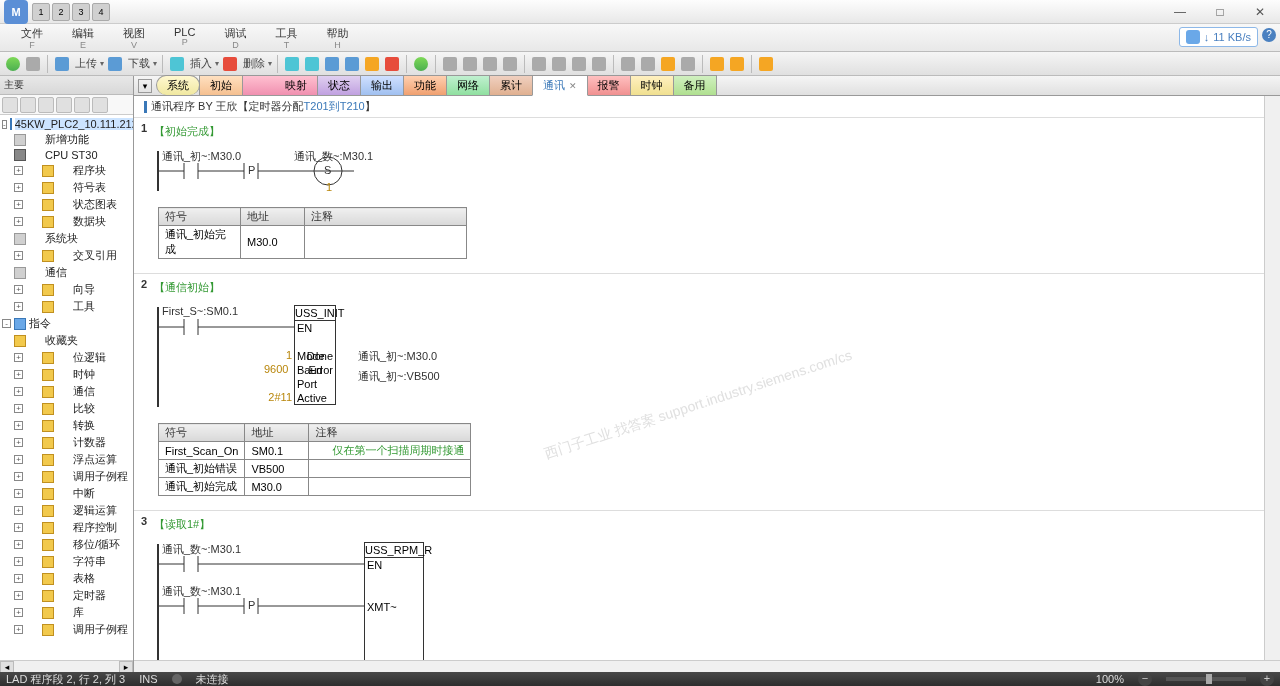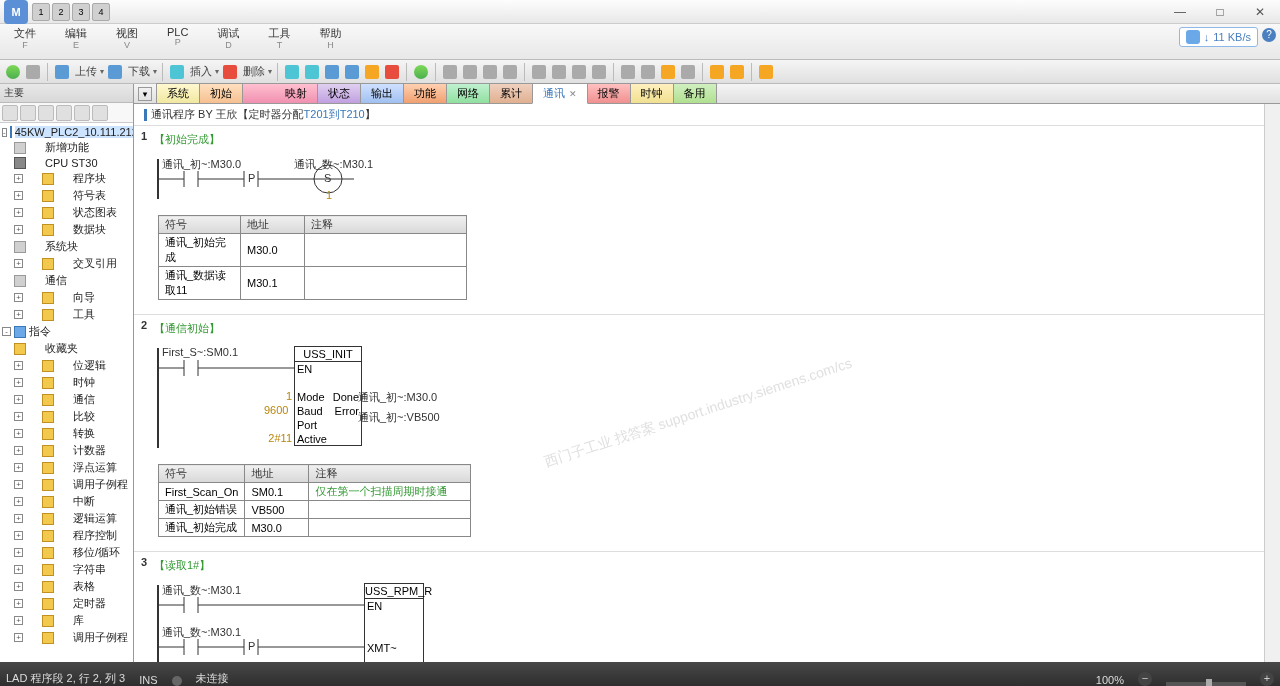--- a/index.html
+++ b/index.html
@@ -8,21 +8,21 @@
 
 .titlebar { height:24px; background:linear-gradient(#fdfdfd,#e8e8e8); display:flex; align-items:center; border-bottom:1px solid #ccc; }
 .titlebar .orb { width:24px; height:24px; background:#5B8FD6; border-radius:4px; margin:0 4px; display:flex; align-items:center; justify-content:center; color:#fff; font-weight:bold; }
 .titlebar .qat { display:flex; gap:2px; }
 .titlebar .qat-btn { width:18px; height:18px; background:#d0d0d0; border:1px solid #aaa; border-radius:2px; display:flex; align-items:center; justify-content:center; font-size:9px; }
 .titlebar .spacer { flex:1; }
 .titlebar .winbtns { display:flex; }
 .titlebar .winbtn { width:40px; height:22px; display:flex; align-items:center; justify-content:center; font-size:12px; color:#555; }
 
 
-.ribbontabs { height:36px; background:linear-gradient(#f8f8f8,#e8e8e8); display:flex; border-bottom:1px solid #bbb; }
+.ribbontabs { height:28px; background:linear-gradient(#f8f8f8,#e8e8e8); display:flex; border-bottom:1px solid #bbb;padding-left:7px; }
 .ribbontab { padding:2px 14px; color:#333; border-right:1px solid transparent; cursor:pointer; }
 .ribbontab .key { display:block; font-size:9px; color:#888; text-align:center; line-height:8px; }
 
 
 .speedbox { position:absolute; right:22px; top:27px; background:#fff; border:1px solid #8db8e8; border-radius:3px; padding:2px 6px; display:flex; align-items:center; gap:4px; color:#4a80c0; }
 .speedbox .ico { width:14px; height:14px; background:#6aa8e8; border-radius:3px; }
 .helpbtn { position:absolute; right:4px; top:28px; width:14px; height:14px; background:#4a80c0; border-radius:50%; color:#fff; text-align:center; line-height:14px; font-size:10px; }
 
 
 .maintb { height:24px; background:linear-gradient(#f5f5f5,#e0e0e0); display:flex; align-items:center; gap:2px; padding:0 4px; border-bottom:1px solid #bbb; }
@@ -54,21 +54,21 @@
 .tree-lbl { color:#222; font-size:11px; }
 .tree-lbl.sel { background:#cce4ff; }
 .l1 { padding-left:12px;gap:19px; }
 .sidebar-hscroll { height:16px; background:#f0f0f0; border-top:1px solid #ccc; display:flex; }
 .sidebar-hscroll .sbtn { width:14px; background:#e0e0e0; border:1px solid #bbb; text-align:center; font-size:9px; }
 
 
 .editor { flex:1; display:flex; flex-direction:column; background:#fff; position:relative; }
 .tabstrip { height:20px; background:linear-gradient(#f5f5f5,#e0e0e0); display:flex; align-items:flex-end; border-bottom:1px solid #999; padding-left:4px; gap:0; }
 .tab { padding:2px 10px; border:1px solid #999; border-bottom:none; background:linear-gradient(#f5f5f5,#e8e8e8); margin-right:-1px; cursor:pointer; font-size:11px; position:relative; }
-.tab.t-sys { background:linear-gradient(#fff8d0,#f0e8a0); }
+.tab.t-sys { background:linear-gradient(#fff8d0,#f0e8a0);border-radius:10px; }
 .tab.t-begin { background:linear-gradient(#ffe0c0,#f5c090); }
 .tab.t-map { background:linear-gradient(#ffc0d0,#f090b0);padding-left:42px; }
 .tab.t-stat { background:linear-gradient(#e0d0f0,#c0a0e0); }
 .tab.t-out { background:linear-gradient(#d0e0ff,#a0c0f0); }
 .tab.t-func { background:linear-gradient(#ffd0b0,#f0a070); }
 .tab.t-net { background:linear-gradient(#c0f0d0,#90e0a0); }
 .tab.t-acc { background:linear-gradient(#f0d0c0,#e0b090);font-family:Liberation Mono, monospace; }
 .tab.t-comm { background:#fff; border-bottom:1px solid #fff; margin-bottom:-1px; color:#3a78b8; }
 .tab.t-alarm { background:linear-gradient(#ffc0c0,#f09090); }
 .tab.t-clock { background:linear-gradient(#fff0c0,#f0e090); }
@@ -86,32 +86,32 @@
 .net-title { color:#339933; padding:2px 0; }
 .rung { position:relative; height:140px; margin-left:20px; }
 .rung svg { position:absolute; left:0; top:0; }
 .rung-lbl { position:absolute; font-size:11px; color:#333; white-space:nowrap; }
 .rung-lbl.gold { color:#b8860b; }
 
 .sym-table { margin:6px 0 4px 24px; border-collapse:collapse; }
 .sym-table th, .sym-table td { border:1px solid #888; padding:1px 6px; font-size:11px; text-align:left; background:#fff; }
 .sym-table th { background:linear-gradient(#f0f0f0,#d8d8d8); font-weight:normal; color:#333; }
 .sym-table .c1 { width:82px;margin-left:40px; } .sym-table .c2 { width:64px; } .sym-table .c3 { width:162px; }
-.sym-table td.green { color:#339933; }
+.sym-table td.green { color:#339933;text-align:right; }
 
 .hscroll { height:16px; background:#f0f0f0; border-top:1px solid #ccc; }
 .vscroll { position:absolute; right:0; top:20px; bottom:16px; width:16px; background:#f0f0f0; border-left:1px solid #ccc; }
 
 
 .fb-box { position:absolute; border:1px solid #333; background:#fff; }
 .fb-title { text-align:center; border-bottom:1px solid #333; padding:1px 0; }
 .fb-pin { position:absolute; font-size:11px; }
 
 
-.statusbar { position:absolute; bottom:0; left:0; right:0; height:24px; background:linear-gradient(#484848,#2e2e2e); color:#ddd; display:flex; align-items:flex-end; font-size:11px; padding:0 6px; gap:14px; }
+.statusbar { position:absolute; bottom:0; left:0; right:0; height:14px; background:linear-gradient(#484848,#2e2e2e); color:#ddd; display:flex; align-items:center; font-size:11px; padding:0 6px; gap:14px; }
 .statusbar .sep { flex:1; }
 .statusbar .dot { width:10px; height:10px; background:#666; border-radius:50%; }
 .statusbar .zoom-slider { width:80px; height:4px; background:#555; position:relative; }
 .statusbar .zoom-slider::after { content:''; position:absolute; left:50%; top:-3px; width:6px; height:10px; background:#aaa; }
 .statusbar .zbtn { width:14px; height:14px; background:#444; border-radius:50%; text-align:center; line-height:12px; color:#ccc; }
 </style>
 </head>
 <body>
 
 <div class="titlebar">
@@ -477,44 +477,39 @@
               <tr>
                 <th class="c1">符号</th>
                 <th class="c2">地址</th>
                 <th class="c3">注释</th>
               </tr>
           <tr>
                 <td>通讯_初始完成</td>
                 <td>M30.0</td>
                 <td></td>
               </tr>
-          <tr>
-                <td>通讯_数据读取11</td>
-                <td>M30.1</td>
-                <td></td>
-              </tr>
         </tbody>
           </table>
       </div>
 
       <div class="net">
         <div class="net-hdr">
           <div class="net-num">2</div>
           <div class="net-title">【通信初始】</div>
         </div>
         <div class="rung" style="height:120px">
           <svg width="300" height="120">
             <line x1="4" y1="10" x2="4" y2="110" stroke="#333" stroke-width="2"></line>
             <line x1="4" y1="30" x2="30" y2="30" stroke="#333"></line>
             <line x1="30" y1="22" x2="30" y2="38" stroke="#333"></line>
               <line x1="44" y1="22" x2="44" y2="38" stroke="#333"></line>
             <line x1="44" y1="30" x2="140" y2="30" stroke="#333"></line>
           </svg>
           <span class="rung-lbl" style="left:8px;top:8px">First_S~:SM0.1</span>
-          <div class="fb-box" style="left:140px;top:8px;width:68px;height:100px">
+          <div class="fb-box" style="left:140px;top:8px;width:42px;height:100px">
             <div class="fb-title">USS_INIT</div>
             <span class="fb-pin" style="left:2px;top:16px">EN</span>
             <span class="fb-pin" style="left:2px;top:44px">Mode</span>
             <span class="fb-pin" style="left:2px;top:58px">Baud</span>
             <span class="fb-pin" style="left:2px;top:72px">Port</span>
             <span class="fb-pin" style="left:2px;top:86px">Active</span>
             <span class="fb-pin" style="right:2px;top:44px">Done</span>
             <span class="fb-pin" style="right:2px;top:58px">Error</span>
           </div>
           <span class="rung-lbl gold" style="left:126px;top:52px;text-align:right;width:12px">1</span>

